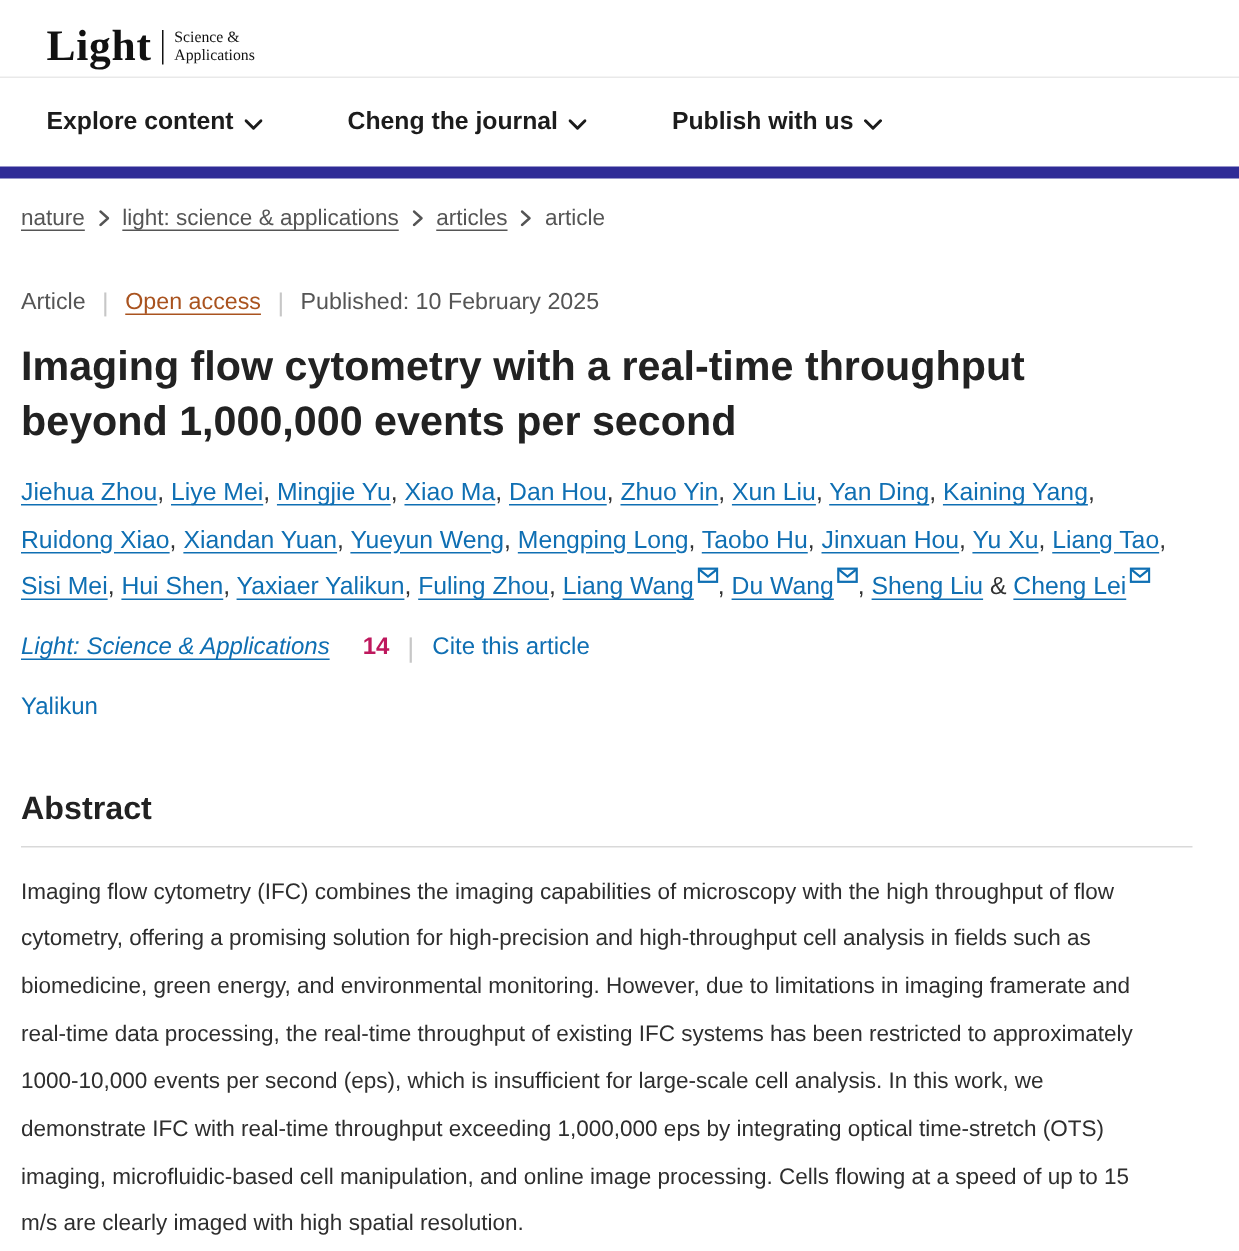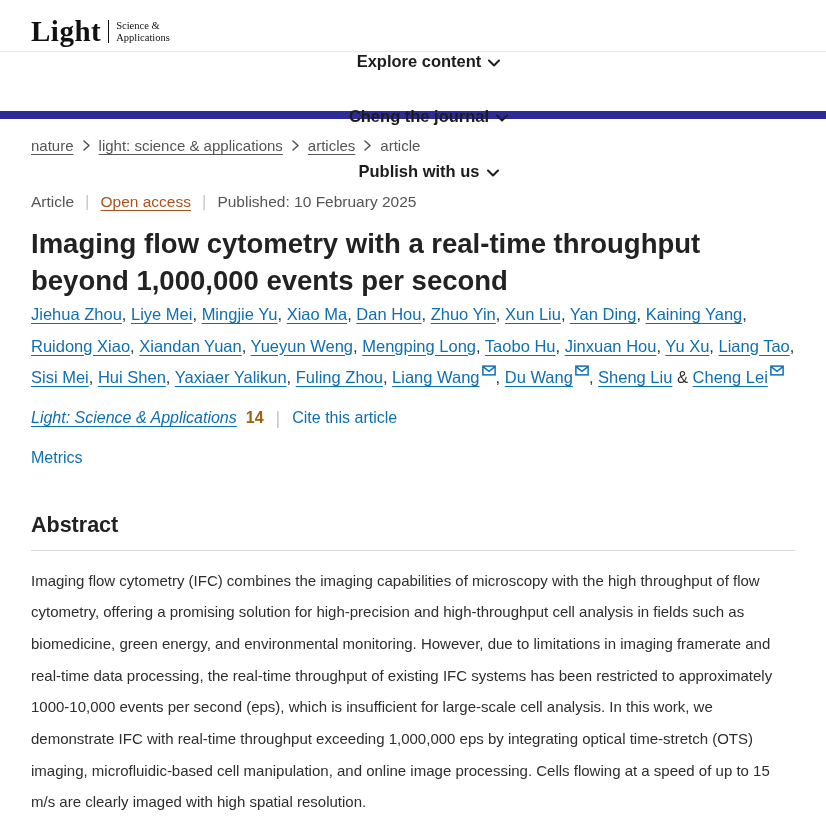--- a/index.html
+++ b/index.html
@@ -2,39 +2,39 @@
 <html><head>
 <meta charset="utf-8">
 <style>
   * { margin:0; padding:0; box-sizing:border-box; }
   html,body { background:#fff; }
   body {
     width:826px; height:834px; overflow:hidden;
     font-family:"Liberation Sans", sans-serif;
     color:#2e2e2e;
   }
-  .content-pad { padding-left:31px; padding-right:31px; }
+  .content-pad { padding-left:14px; padding-right:31px; }
 
   
   .site-header {
     height:52px; display:flex; align-items:center;
     border-bottom:1px solid #e9e9e9; padding-left:31px;
   }
   .logo { display:flex; align-items:center; color:#111; cursor:pointer;margin-top:12px; }
   .logo-title {
     font-family:"Liberation Serif", serif; font-size:29px; font-weight:600;
     letter-spacing:0.5px; line-height:1;
   }
   .logo-sub {
     font-family:"Liberation Serif", serif; font-size:10.5px; line-height:1.1;
     margin-left:7px; padding-left:7px; border-left:1.5px solid #111;
   }
 
   
-  .nav-bar { height:59px; display:flex; align-items:center; gap:36px; padding-left:31px;flex-direction:column; }
+  .nav-bar { height:59px; display:flex; align-items:center; gap:57px; padding-left:31px; }
   .nav-item {
     display:flex; align-items:center; gap:7px;
     font-size:16.5px; font-weight:700; color:#1c1c1c; cursor:pointer;
   }
   .nav-item svg { margin-top:2px; }
   .accent-bar { height:8px; width:100%; }
 
   
   .breadcrumb { margin-top:18px; font-size:15px; color:#555; display:flex; align-items:center; flex-wrap:wrap; }
   .crumb-link { color:#555; text-decoration:underline; text-underline-offset:3px; cursor:pointer; }
@@ -46,28 +46,28 @@
   .meta-sep { color:#c7c7c7; margin:0 11px; font-size:17px; }
   .open-access-link { text-decoration:underline; text-underline-offset:3px; cursor:pointer; }
 
   
   .article-title {
     margin-top:13px; max-width:735px;
     font-size:27.5px; line-height:37px; font-weight:700; color:#222;
   }
 
   
-  .author-list { font-size:16.5px; line-height:31.5px; color:#333; max-width:768px; }
+  .author-list { margin-top:14px; font-size:16.5px; line-height:31.5px; color:#333; max-width:768px; }
   .author-link { text-decoration:underline; text-underline-offset:3px; cursor:pointer; }
   .email-icon-wrap { display:inline-block; margin-left:2px; vertical-align:7px; line-height:0; }
 
   
   .citation-row { margin-top:14px; font-size:16px; color:#333; display:flex; align-items:center; }
   .journal-link { font-style:italic; text-decoration:underline; text-underline-offset:3px; cursor:pointer; }
-  .volume-num { font-weight:700; color:#a16207; margin-left:9px; }
+  .volume-num { font-weight:700; color:#be185d; margin-left:22px; }
   .cite-sep { color:#c7c7c7; margin:0 12px; font-size:18px; }
   .metrics-row { margin-top:20px; font-size:16px; }
   .plain-link { text-underline-offset:3px; cursor:pointer; }
 
   
   .abstract-heading { margin-top:46px; font-size:21.5px; font-weight:700; color:#222; }
   .abstract-rule { margin-top:12px; border:none; border-top:1.5px solid #d9d9d9; }
   .abstract-text { margin-top:14px; font-size:15px; line-height:31.7px; color:#2e2e2e; max-width:766px; }
 </style>
 </head>
@@ -151,20 +151,20 @@
         </svg></span></div>
 
   <div class="citation-row">
     <a class="journal-link" style="color: rgb(15, 111, 179);">Light: Science &amp; Applications</a>
     <span class="volume-num">14</span>
     <span class="cite-sep">|</span>
     <a class="plain-link" style="color: rgb(15, 111, 179);">Cite this article</a>
   </div>
 
   <div class="metrics-row">
-    <a class="plain-link" style="color: rgb(15, 111, 179);">Metrics</a>
+    <a class="plain-link" style="color: rgb(15, 111, 179);">Yalikun</a>
   </div>
 
   <h2 class="abstract-heading">Abstract</h2>
   <hr class="abstract-rule">
   <p class="abstract-text">Imaging flow cytometry (IFC) combines the imaging capabilities of microscopy with the high throughput of flow cytometry, offering a promising solution for high-precision and high-throughput cell analysis in fields such as biomedicine, green energy, and environmental monitoring. However, due to limitations in imaging framerate and real-time data processing, the real-time throughput of existing IFC systems has been restricted to approximately 1000-10,000 events per second (eps), which is insufficient for large-scale cell analysis. In this work, we demonstrate IFC with real-time throughput exceeding 1,000,000 eps by integrating optical time-stretch (OTS) imaging, microfluidic-based cell manipulation, and online image processing. Cells flowing at a speed of up to 15 m/s are clearly imaged with high spatial resolution.</p>
 
 </main>
 
 </body></html>

